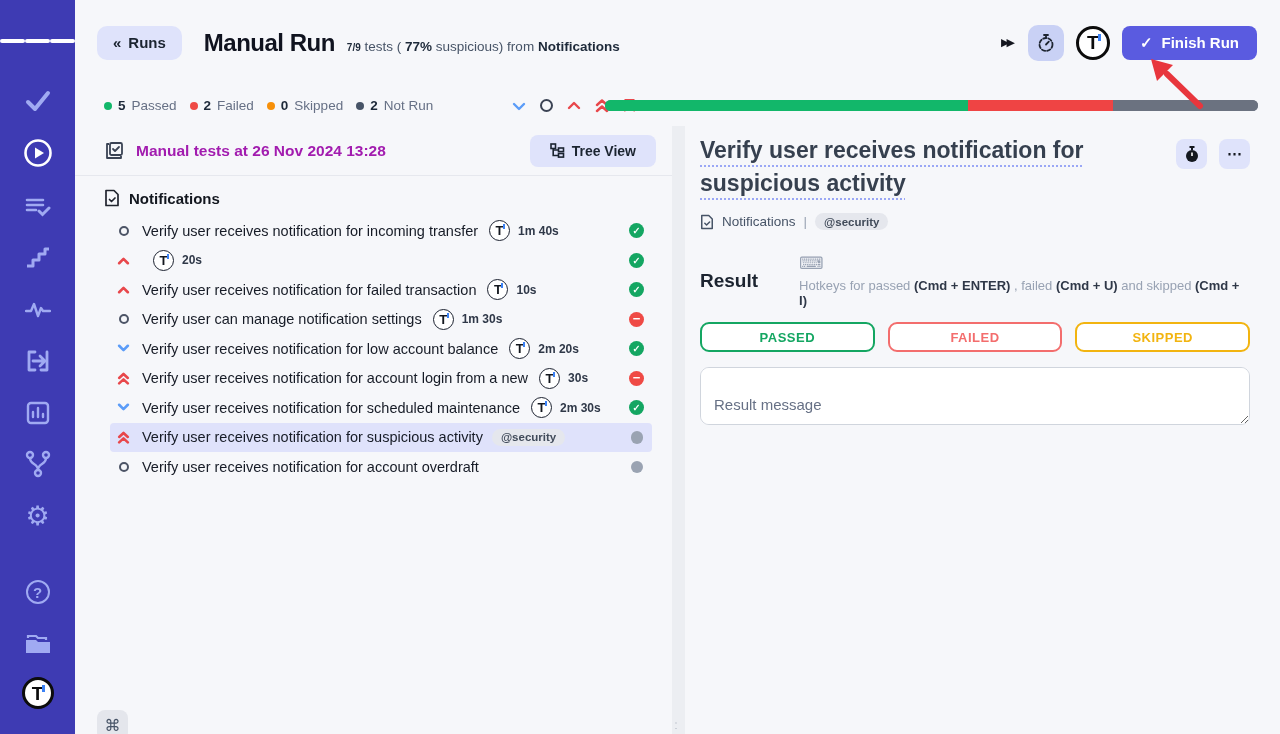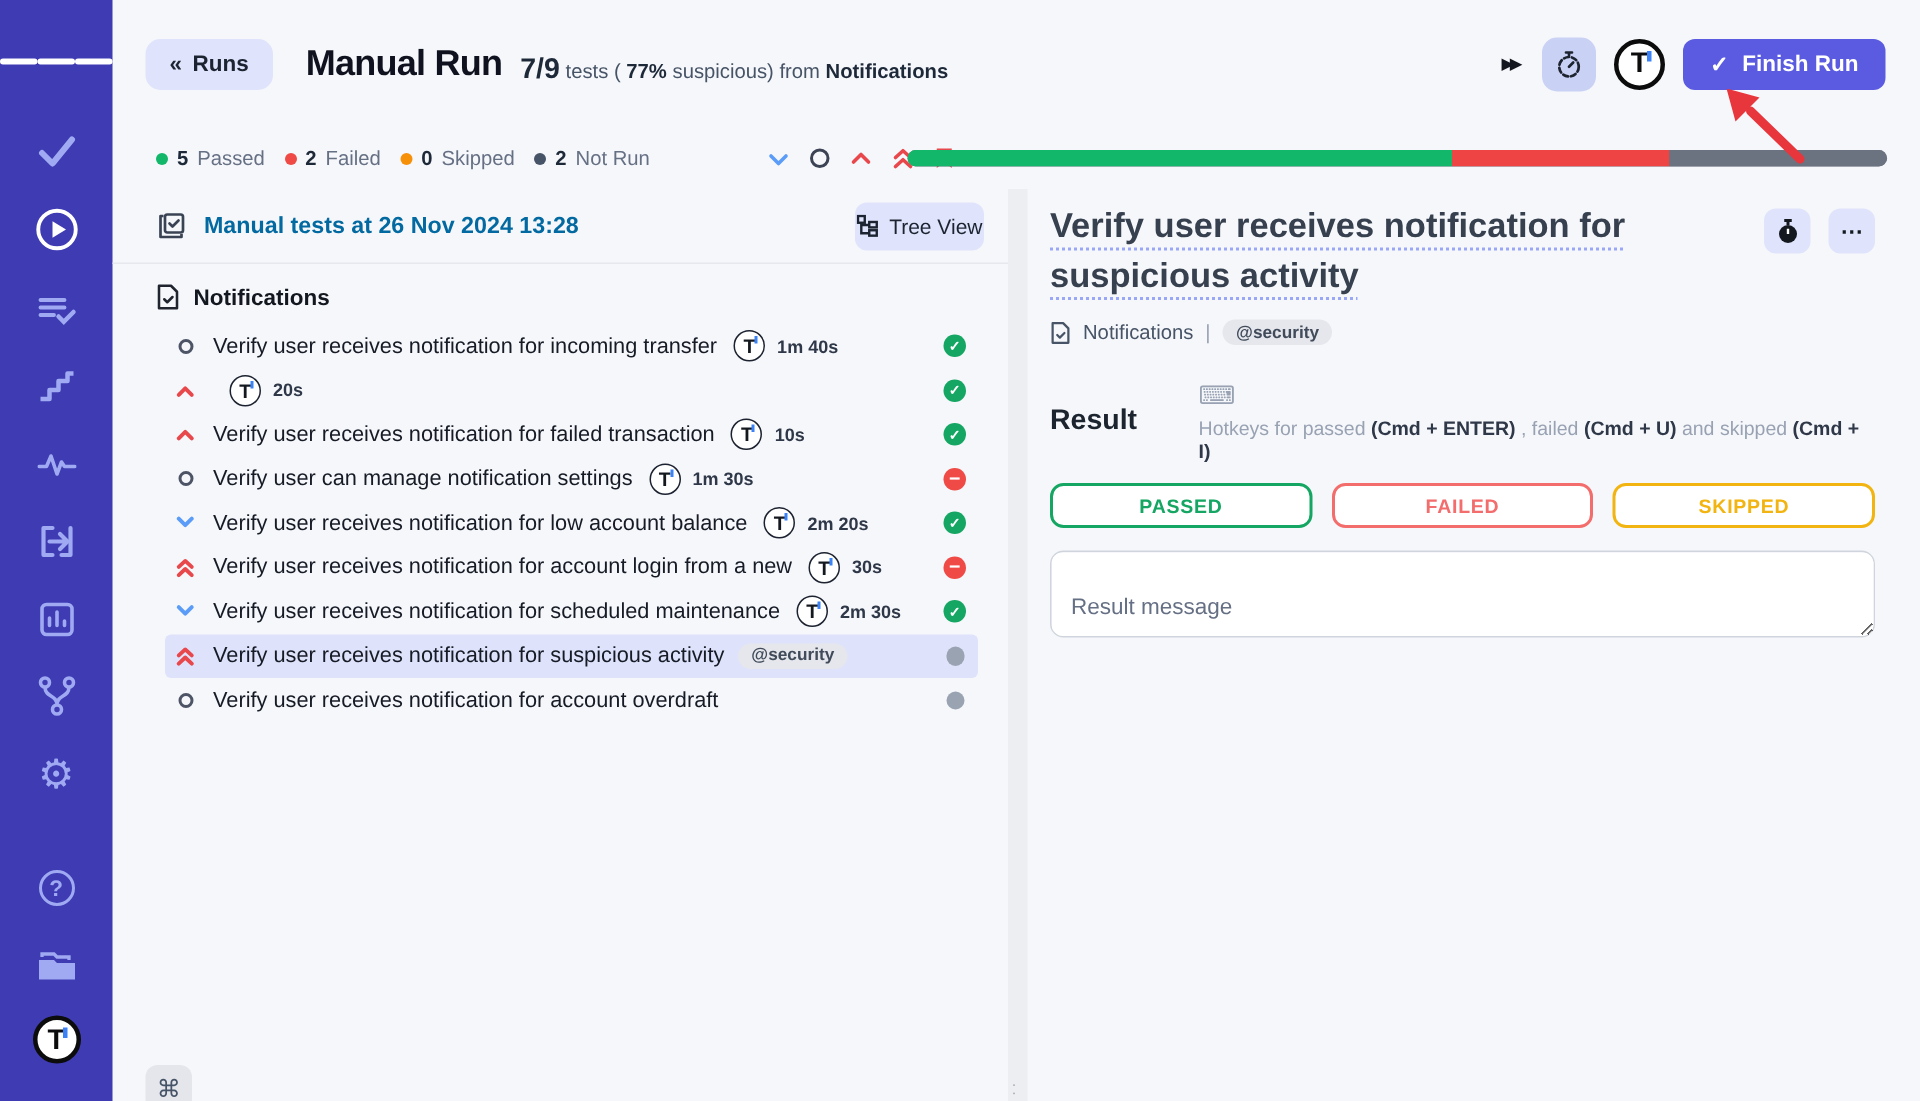--- a/index.html
+++ b/index.html
@@ -25,21 +25,21 @@
   .content { position:absolute; left:75px; top:0; right:0; bottom:0; }
 
   
   .hdr { position:absolute; left:0; right:0; top:0; height:85px; display:flex; align-items:center; padding-left:22px; }
   .runs-btn { background:#dfe3fb; border:none; border-radius:10px; height:34px; padding:0 16px;
     font-family:inherit; font-size:15px; font-weight:700; color:#1b2430; cursor:pointer;
     display:flex; align-items:center; gap:7px; }
   .run-title { font-size:24px; font-weight:800; color:#10131f; margin-left:22px; letter-spacing:-.5px; }
   .run-sub { margin-left:12px; font-size:13.5px; color:#475467; margin-top:8px; }
   .run-sub b { color:#1d2939; }
-  .run-sub .frac { font-size:19px; }
+  .run-sub .frac { font-size:10px; }
   .hdr-right { margin-left:auto; display:flex; align-items:center; gap:12px; padding-right:23px; }
   .ffwd { font-size:11px; color:#14161f; letter-spacing:-3px; cursor:pointer; margin-right:4px; }
   .timer-btn { width:36px; height:36px; background:#c9d1f5; border:none; border-radius:10px;
     display:flex; align-items:center; justify-content:center; cursor:pointer; }
   .hdr-logo { width:34px; height:34px; border-width:3px; }
   .finish-btn { background:#5a5be0; color:#fff; border:none; border-radius:8px; height:34px;
     padding:0 18px; font-family:inherit; font-size:15px; font-weight:700; cursor:pointer;
     display:flex; align-items:center; gap:9px; }
 
   
@@ -53,23 +53,23 @@
   .filters { display:flex; align-items:center; gap:14px; margin-left:66px; }
   .filters span { cursor:pointer; display:flex; }
   .circ-o { width:13px; height:13px; border:2px solid #3b4354; border-radius:50%; }
   .pbar { position:absolute; left:530px; right:22px; top:15px; height:11px; border-radius:6px;
     overflow:hidden; display:flex; background:#6b7280; }
   .pbar div { height:100%; }
 
   
   .list-panel { position:absolute; left:0; top:126px; width:597px; bottom:0; }
   .list-hdr { height:50px; display:flex; align-items:center; padding:0 16px 0 29px; border-bottom:1px solid #e6e8ee; }
-  .list-hdr-title { font-size:15.5px; font-weight:700; color:#0369a1; margin-left:12px; }
+  .list-hdr-title { font-size:15.5px; font-weight:700; color:#a21caf; margin-left:12px; }
   .tree-btn { margin-left:auto; background:#dfe3fb; border:none; border-radius:8px; height:32px;
-    padding:0 1px; font-family:inherit; font-size:14px; font-weight:400; color:#1b2430;
+    padding:0 20px; font-family:inherit; font-size:14px; font-weight:700; color:#1b2430;
     cursor:pointer; display:flex; align-items:center; gap:7px; }
   .suite-row { display:flex; align-items:center; gap:9px; padding:13px 0 6px 29px;
     font-size:15px; font-weight:700; color:#13171f; }
   .rows { padding-top:3px; }
   .trow { display:flex; align-items:center; height:29.5px; margin:0 20px 0 35px; padding:0 8px 0 6px;
     border-radius:4px; cursor:pointer; }
   .trow.selected { background:#dfe2fb; }
   .prio { width:15px; display:flex; justify-content:center; margin-right:11px; }
   .prio > * { display:none; }
   .i-circle { width:10px; height:10px; border:2px solid #4c5466; border-radius:50%; }

